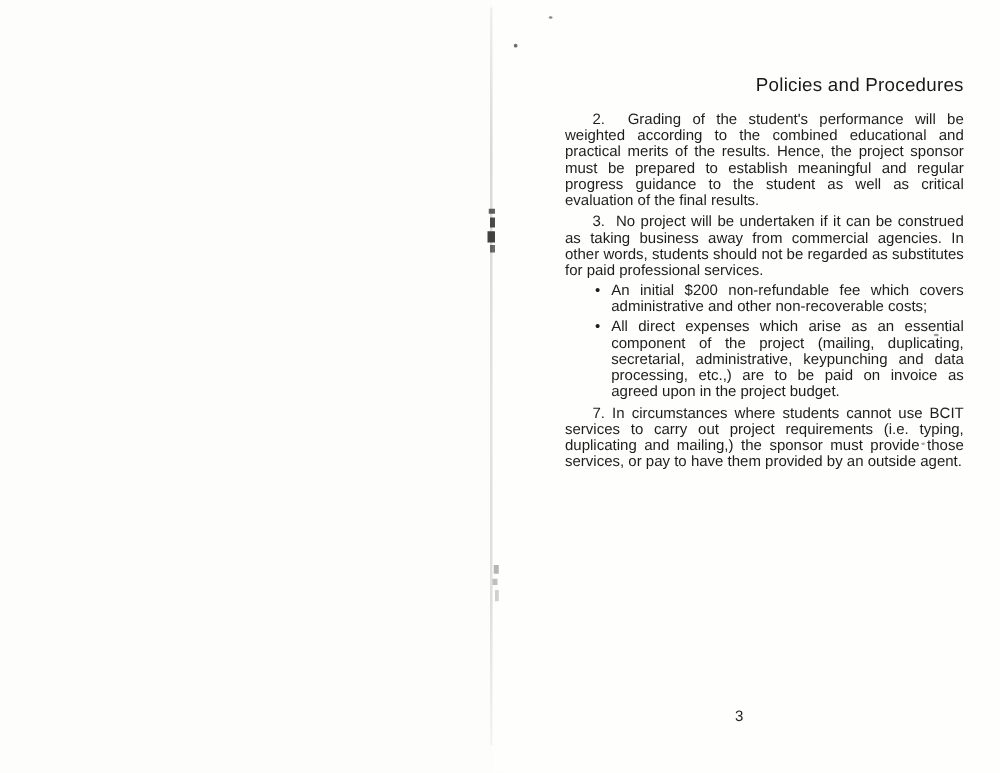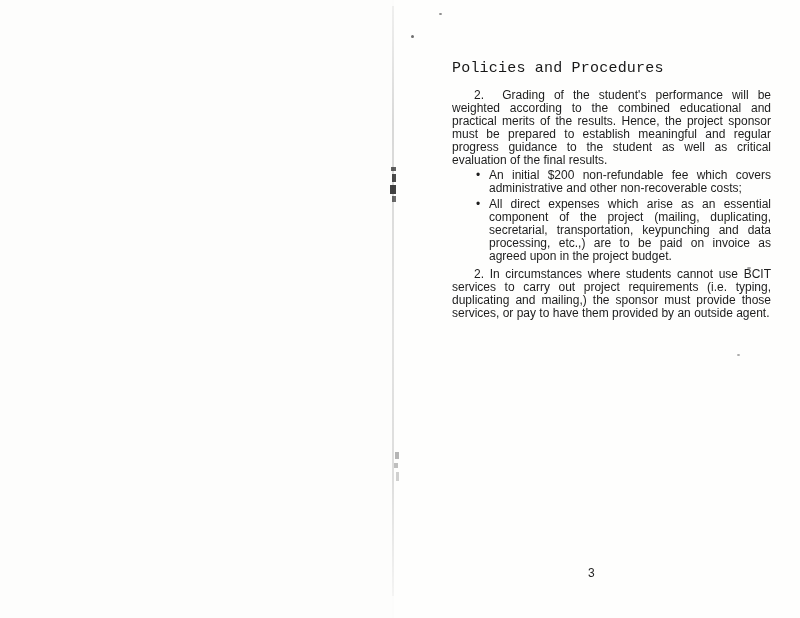--- a/index.html
+++ b/index.html
@@ -51,23 +51,22 @@
 
   
   .text-col {
     position:absolute; left:452px; top:60px; width:319px;
     color:#1d1d1d;
     font-size:12px; line-height:12.9px;
     text-align:justify;
   }
   .page-title {
     font-size:15px; font-weight:400; color:#181818;
-    margin:0 0 6px 0; line-height:18px; text-align:left;
+    margin:0 0 6px 0; line-height:18px; text-align:right;
     letter-spacing:.2px;
-    font-family:Liberation Mono, monospace;
   }
   .para { margin:0; padding-top:5px; text-indent:22px; }
   .bullet-item { position:relative; padding-left:37px; padding-top:3px; }
   .bullet-glyph { position:absolute; left:24px; top:3px; }
 
   .page-num {
     position:absolute; left:588px; top:566px;
     font-size:12px; color:#242424;
   }
 </style>
@@ -93,27 +92,28 @@
 
   <div class="speck s1"></div>
   <div class="speck s2"></div>
   <div class="speck s3"></div>
   <div class="speck s4"></div>
 
   <div class="text-col">
     <h1 class="page-title">Policies and Procedures</h1>
 
     <p class="para">2.&nbsp; Grading of the student's performance will be weighted according to the combined educational and practical merits of the results. Hence, the project sponsor must be prepared to establish meaningful and regular progress guidance to the student as well as critical evaluation of the final results.</p>
+    <p class="para">3.&nbsp; No project will be undertaken if it can be construed as taking business away from commercial agencies. In other words, students should not be regarded as substitutes for paid professional services.</p>
 
     <div class="bullet-item">
       <span class="bullet-glyph">•</span>
       <span class="bullet-text">An initial $200 non-refundable fee which covers administrative and other non-recoverable costs;</span>
     </div>
     <div class="bullet-item">
       <span class="bullet-glyph">•</span>
-      <span class="bullet-text">All direct expenses which arise as an essential component of the project (mailing, duplicating, secretarial, transportation, keypunching and data processing, etc.,) are to be paid on invoice as agreed upon in the project budget.</span>
+      <span class="bullet-text">All direct expenses which arise as an essential component of the project (mailing, duplicating, secretarial, administrative, keypunching and data processing, etc.,) are to be paid on invoice as agreed upon in the project budget.</span>
     </div>
 
-    <p class="para">2. In circumstances where students cannot use BCIT services to carry out project requirements (i.e. typing, duplicating and mailing,) the sponsor must provide those services, or pay to have them provided by an outside agent.</p>
+    <p class="para">7. In circumstances where students cannot use BCIT services to carry out project requirements (i.e. typing, duplicating and mailing,) the sponsor must provide those services, or pay to have them provided by an outside agent.</p>
   </div>
 
   <div class="page-num">3</div>
 </div>
 
 </body></html>

